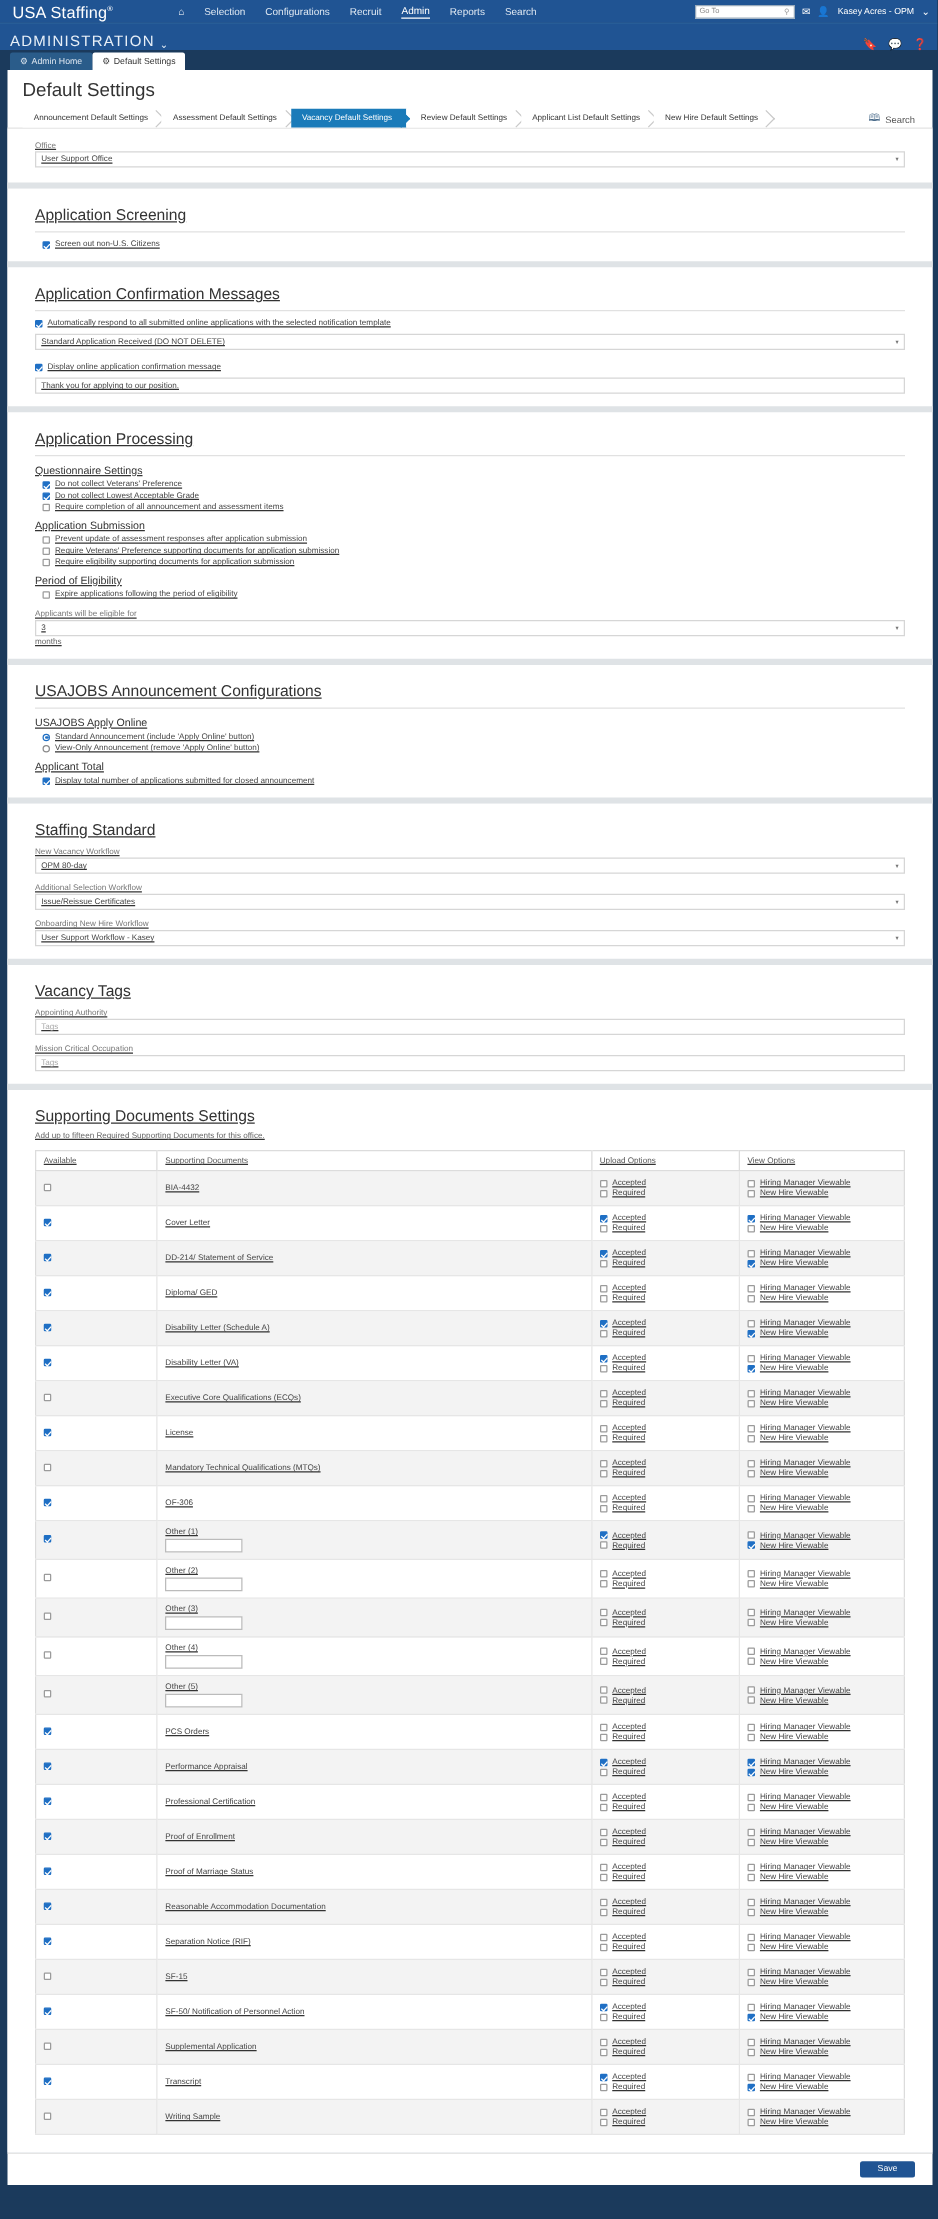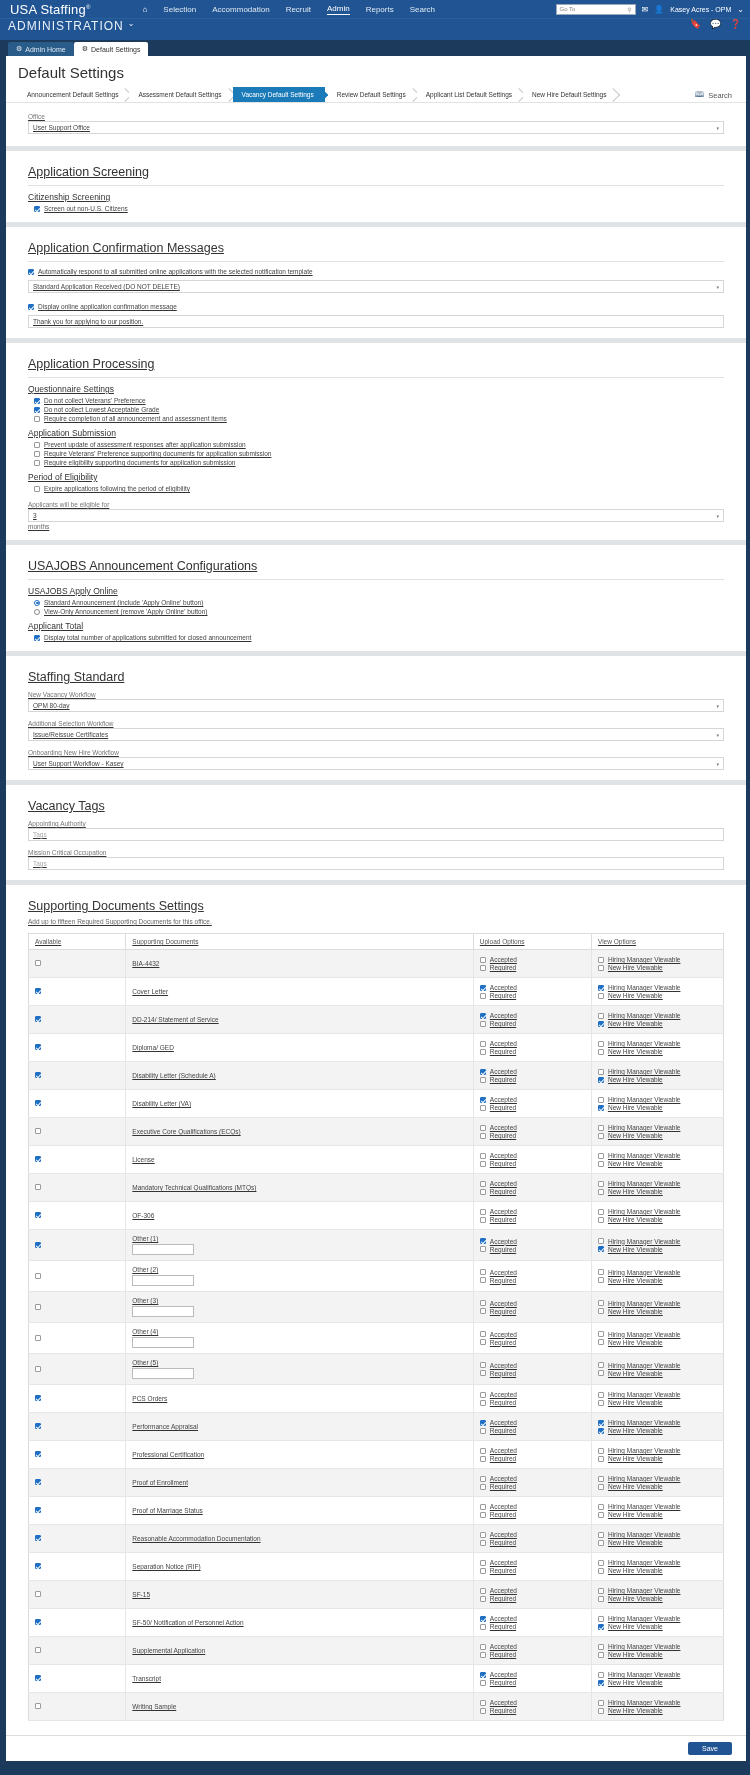--- a/index.html
+++ b/index.html
@@ -29,21 +29,21 @@
     width:80px; height:11px; background:#fff; border:1px solid #9ab;
     display:flex; align-items:center; padding:0 3px; font-size:6px; color:#888;
     position:relative;
   }
   .gotobox .mag { position:absolute; right:3px; font-size:6px; color:#999;}
   .iconsm { color:#fff; font-size:8px; }
   .username { color:#fff; font-size:7px; white-space:nowrap;}
   
   .adminbar {
     height:22px; background:#205493; border-top:1px solid #2a6099;
-    display:flex; align-items:flex-start; padding:0 8px; position:relative;
+    display:flex; align-items:flex-end; padding:0 8px; position:relative;
   }
   .adminbar .title { color:#e8f0f8; font-size:12px; letter-spacing:1px; font-weight:300;}
   .adminbar .caret { color:#e8f0f8; font-size:8px; margin-left:4px;}
   .adminbar .right { position:absolute; right:8px; display:flex; gap:9px; align-items:center;}
   .adminbar .right span { color:#dfe8f2; font-size:9px;}
   
   .tabsrow { height:16px; background:#1b3a5c; display:flex; align-items:flex-end; padding-left:8px;}
   .tab {
     height:14px; display:flex; align-items:center; gap:3px;
     padding:0 8px; font-size:7px; color:#dfe8f2;
@@ -134,21 +134,21 @@
 </head>
 <body>
 
 <div class="topnav">
   <div class="brand">
     <span>USA Staffing</span><sup>®</sup>
   </div>
   <div class="navlinks">
     <span class="navhome">⌂</span>
     <a class="navlink" href="#">Selection</a>
-    <a class="navlink" href="#">Accommodation</a>
+    <a class="navlink" href="#">Configurations</a>
     <a class="navlink" href="#">Recruit</a>
     <a class="navlink active" href="#">Admin</a>
     <a class="navlink" href="#">Reports</a>
     <a class="navlink" href="#">Search</a>
   </div>
   <div class="navright">
     <div class="gotobox">
       <span>Go To</span>
       <span class="mag">⚲</span>
     </div>
@@ -206,21 +206,20 @@
         <span>User Support Office</span>
         <span class="arrow">▾</span>
       </div>
     </div>
   </div>
 
   <div class="card">
     <div class="cardpad">
       <div class="sectiontitle">Application Screening</div>
       <div class="hr"></div>
-      <div class="subhead">Citizenship Screening</div>
       <div class="cbrow">
         <span class="cb on"></span>
         <span class="cblabel">Screen out non-U.S. Citizens</span>
       </div>
     </div>
   </div>
 
   <div class="card">
     <div class="cardpad">
       <div class="sectiontitle">Application Confirmation Messages</div>

